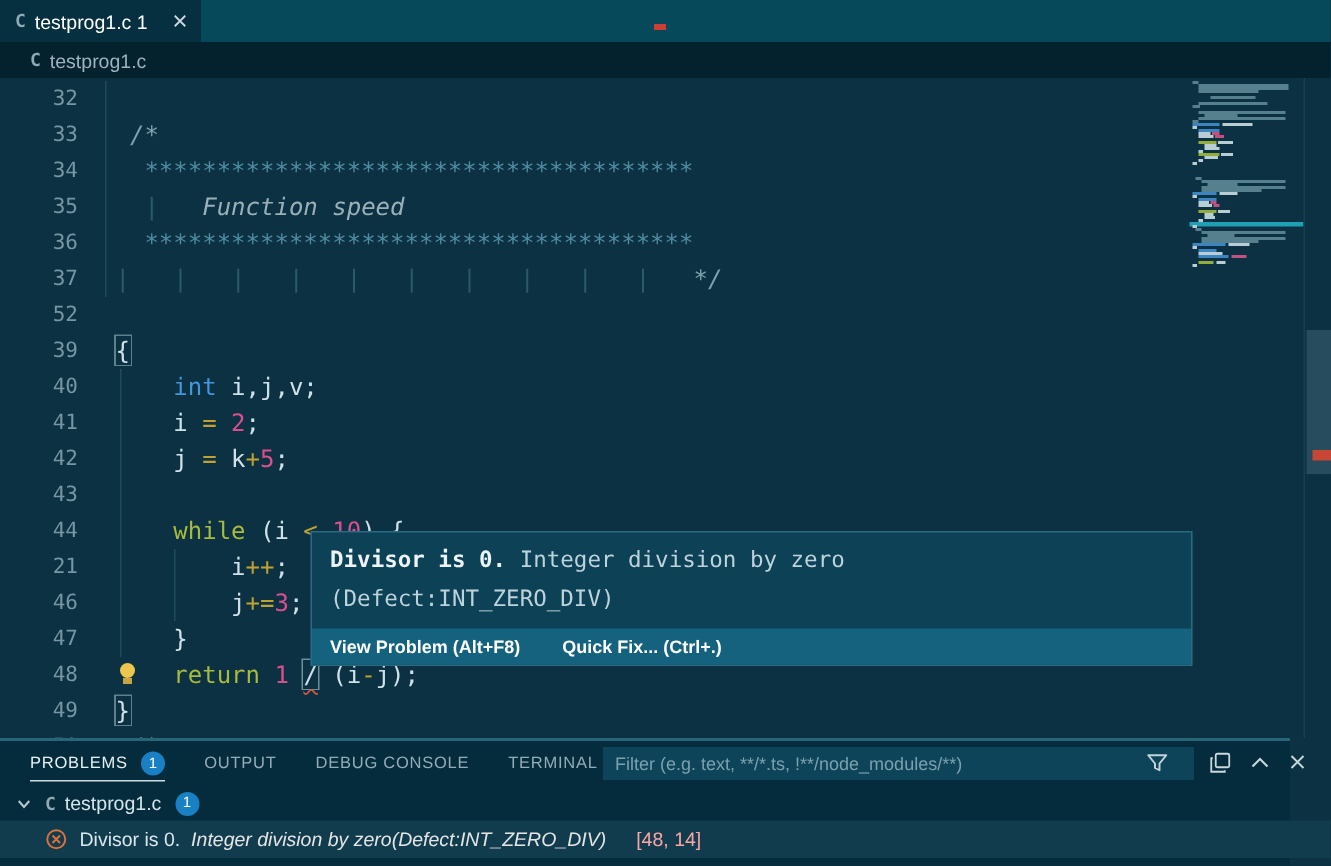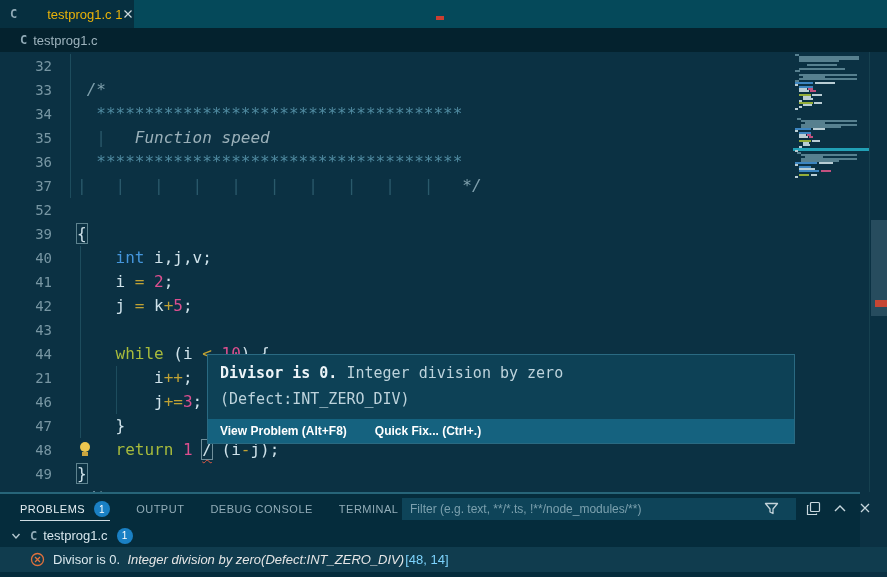--- a/index.html
+++ b/index.html
@@ -5,21 +5,21 @@
   * { margin:0; padding:0; box-sizing:border-box; }
   html,body { width:887px; height:577px; overflow:hidden; background:#0b3143;
               font-family:"Liberation Sans", sans-serif; }
 
   
   #tabstrip { position:absolute; left:0; top:0; width:887px; height:28px; background:#05495a; }
   .tab { position:absolute; left:0; top:0; width:134px; height:28px; background:#062f3f;
          display:flex; align-items:center; padding:0 8px 0 10px; cursor:pointer; }
   .cicon { font-family:"DejaVu Sans Mono", monospace; font-weight:bold; font-size:12px;
            color:#8fa9b5; margin-right:6px; }
-  .tab-label { font-size:13px; color:#eab308; white-space:nowrap;margin-left:24px; }
+  .tab-label { font-size:13px; color:#ffffff; white-space:nowrap; }
   .tab-close { margin-left:auto; display:flex; }
   .red-dash { position:absolute; left:436px; top:16px; width:8px; height:4px; background:#cc3e31; }
   #editor-actions { position:absolute; right:10px; top:0; height:28px; display:flex;
                     align-items:center; gap:15px; color:#d3e2e8; }
   #editor-actions .title { font-size:13px; color:#d3e2e8; }
   .dots { font-size:15px; letter-spacing:1px; color:#d3e2e8; cursor:pointer; }
 
   
   #breadcrumb { position:absolute; left:0; top:28px; width:887px; height:24px; background:#04222e;
                 display:flex; align-items:center; padding-left:20px; }
@@ -91,21 +91,21 @@
   #filter-input::placeholder { color:#7ba0ae; }
   #funnel-icon { position:absolute; right:17px; top:3px; cursor:pointer; }
   .hicon { position:absolute; top:7px; cursor:pointer; display:flex; }
   #row-file { position:absolute; left:0; top:30px; width:887px; height:23px; display:flex;
               align-items:center; cursor:pointer; }
   #row-file .fr-label { font-size:13px; color:#d6e5ec; }
   #row-problem { position:absolute; left:0; top:53px; width:887px; height:25px; background:#103c4e;
                  display:flex; align-items:center; cursor:pointer; }
   #row-problem .pr-strong { font-size:13px; color:#dae8ee; margin-left:8px; white-space:pre; }
   #row-problem .pr-rest { font-size:13px; color:#e5e5e5; white-space:pre;font-style:italic; }
-  #row-problem .pr-loc { font-size:13px; color:#7dd3fc; margin-left:1px; }
+  #row-problem .pr-loc { font-size:13px; color:#fca5a5; margin-left:20px; }
 
   svg { display:block; }
 </style>
 </head>
 <body>
 
 <div id="tabstrip">
   <div class="tab">
     <span class="cicon">C</span>
     <span class="tab-label">testprog1.c 1</span>

